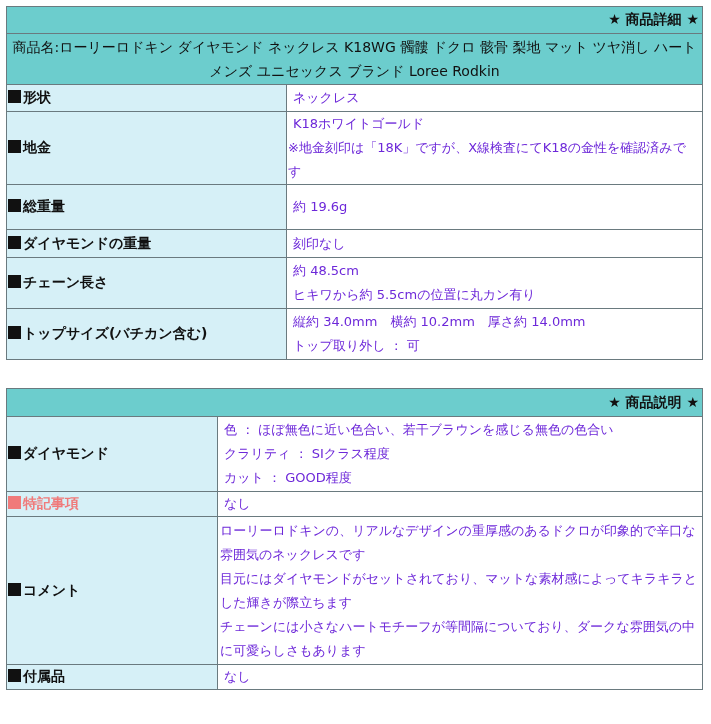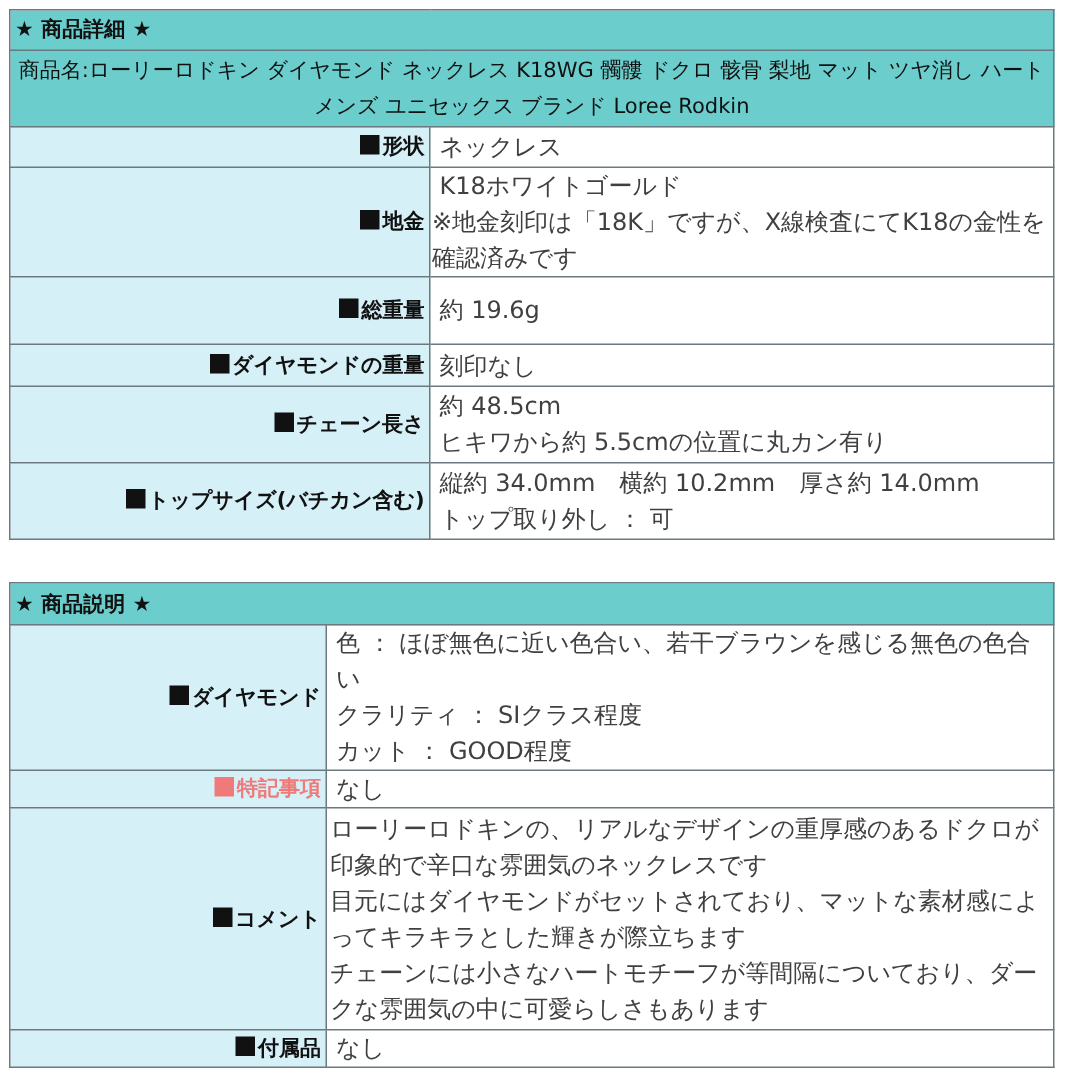--- a/index.html
+++ b/index.html
@@ -1,24 +1,24 @@
 <!DOCTYPE html>
 <html><head>
 <meta charset="utf-8">
 <style>
   html, body { margin: 0; padding: 0; background: #ffffff; }
   body { width: 711px; height: 724px; position: relative; overflow: hidden;
          font-family: "DejaVu Sans", "Liberation Sans", sans-serif; color: #222; }
   table { border-collapse: collapse; position: absolute; left: 6px; width: 697px; table-layout: fixed; }
   td { border: 1px solid #6a7a7f; padding: 0 3px; font-size: 13.5px; vertical-align: middle; }
-  .hdr { background: #6ccdcd; text-align: left; font-weight: bold; font-size: 14px; height: 26px; color: #111; }
+  .hdr { background: #6ccdcd; text-align: right; font-weight: bold; font-size: 14px; height: 26px; color: #111; }
   .title { background: #6ccdcd; text-align: center; font-weight: normal; font-size: 14px; line-height: 24px; padding: 1px 4px; color: #111; }
-  .lab { background: #d6f0f7; font-weight: bold; font-size: 14px; color: #111; padding-left: 1px; text-align: right; }
+  .lab { background: #d6f0f7; font-weight: bold; font-size: 14px; color: #111; padding-left: 1px; }
   .lab.red { color: #f07a7a; }
-  .val { background: #ffffff; color: #404040; font-size: 16px; line-height: 24px; padding-left: 6px; }
+  .val { background: #ffffff; color: #6d28d9; font-size: 13px; line-height: 24px; padding-left: 6px; }
   .val .line { display: block; }
   .val .line.flush { margin-left: -5px; }
   #t1 { top: 6px; }
   #t2 { top: 388px; }
   .sq { display: inline-block; width: 13px; height: 13px; background: #111; margin-right: 2px; vertical-align: -1px; }
   .red .sq { background: #f07a7a; }
 </style>
 </head>
 <body>
 

